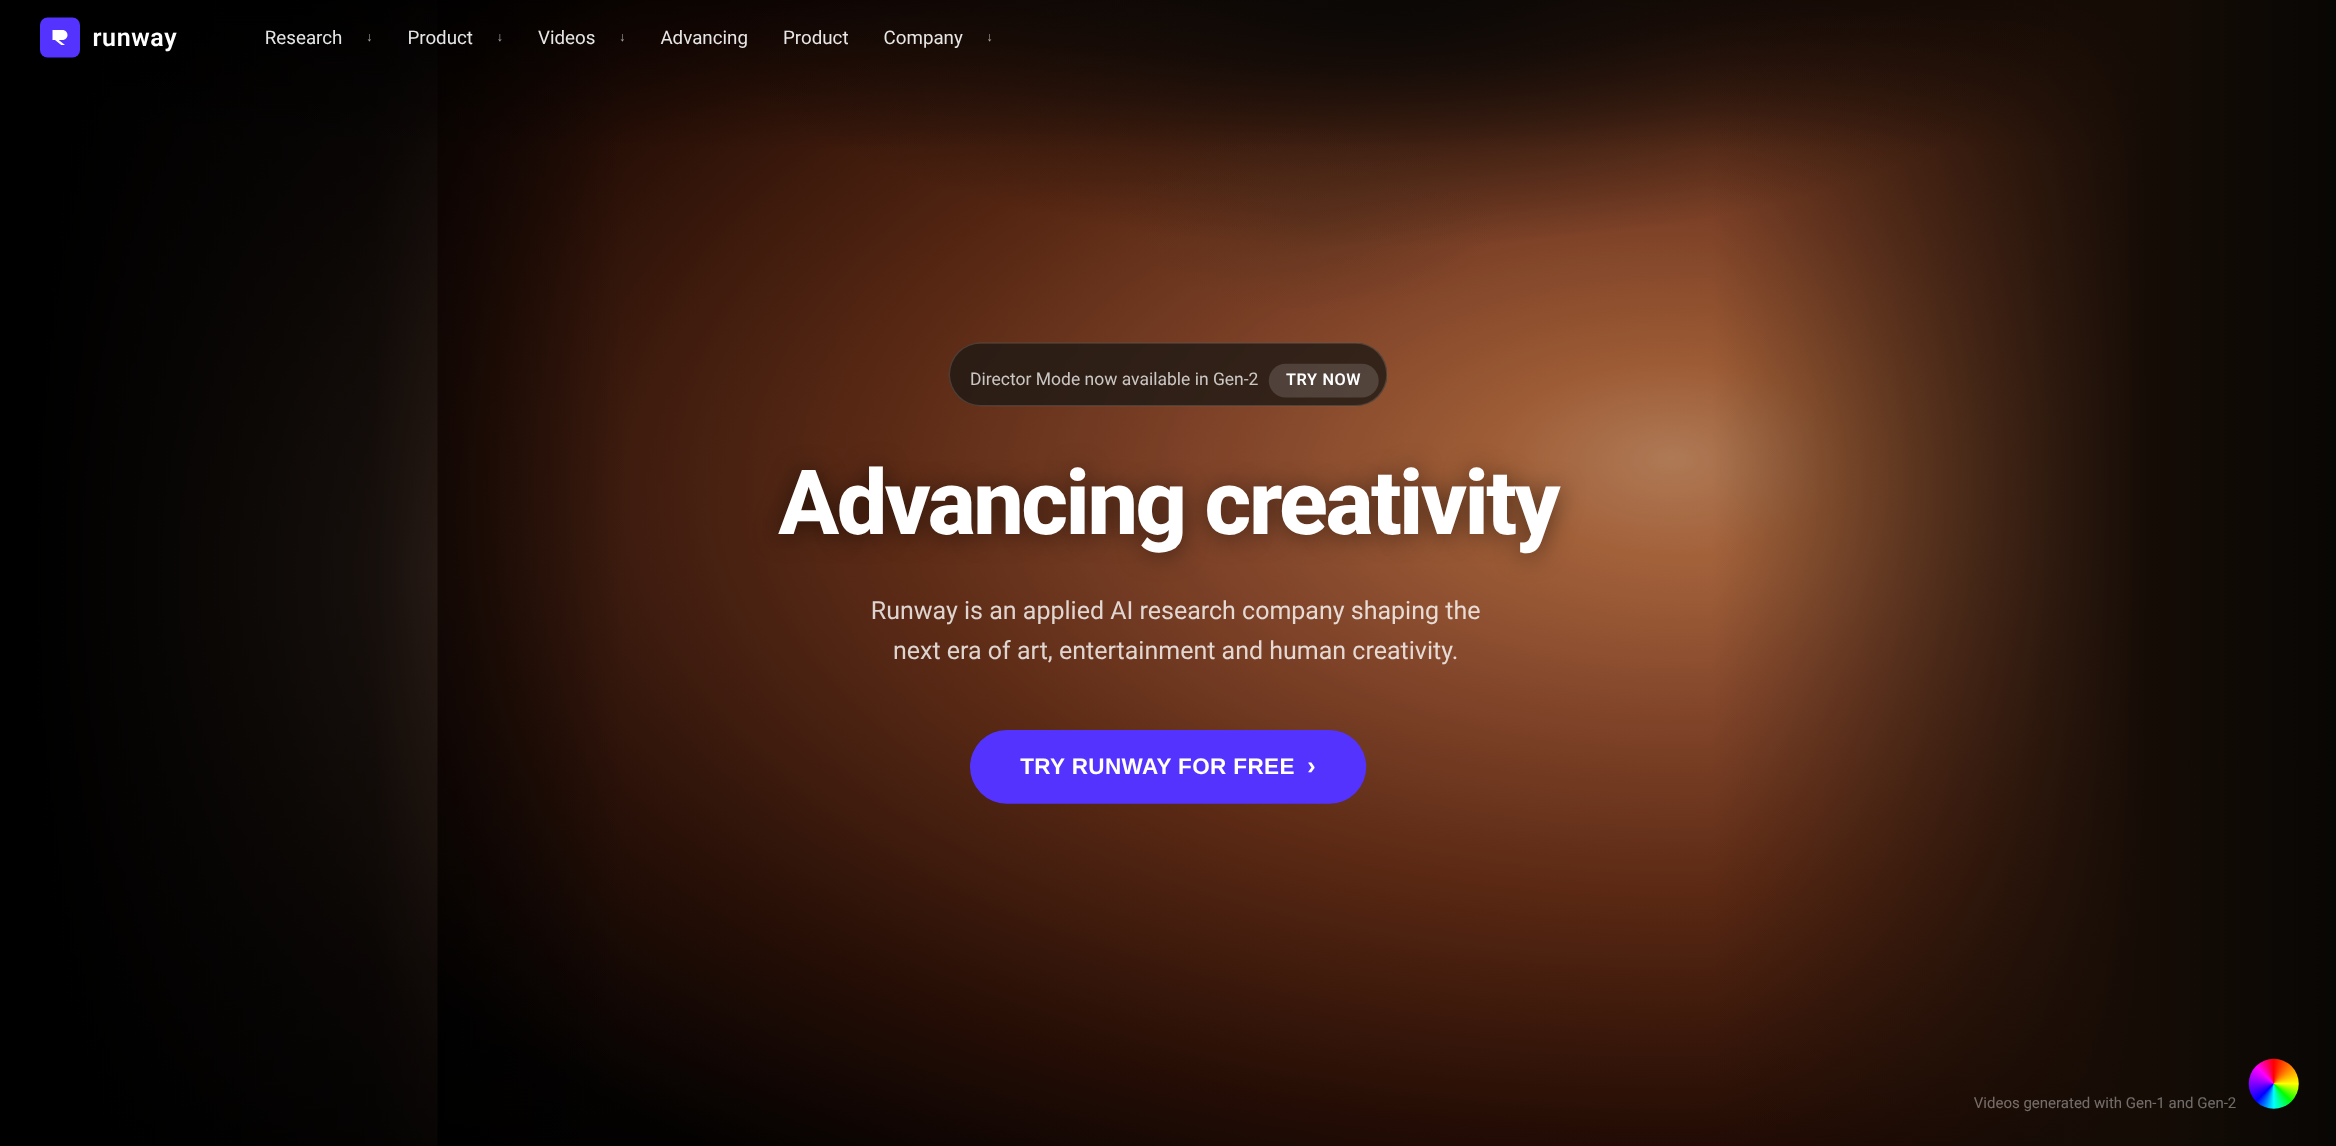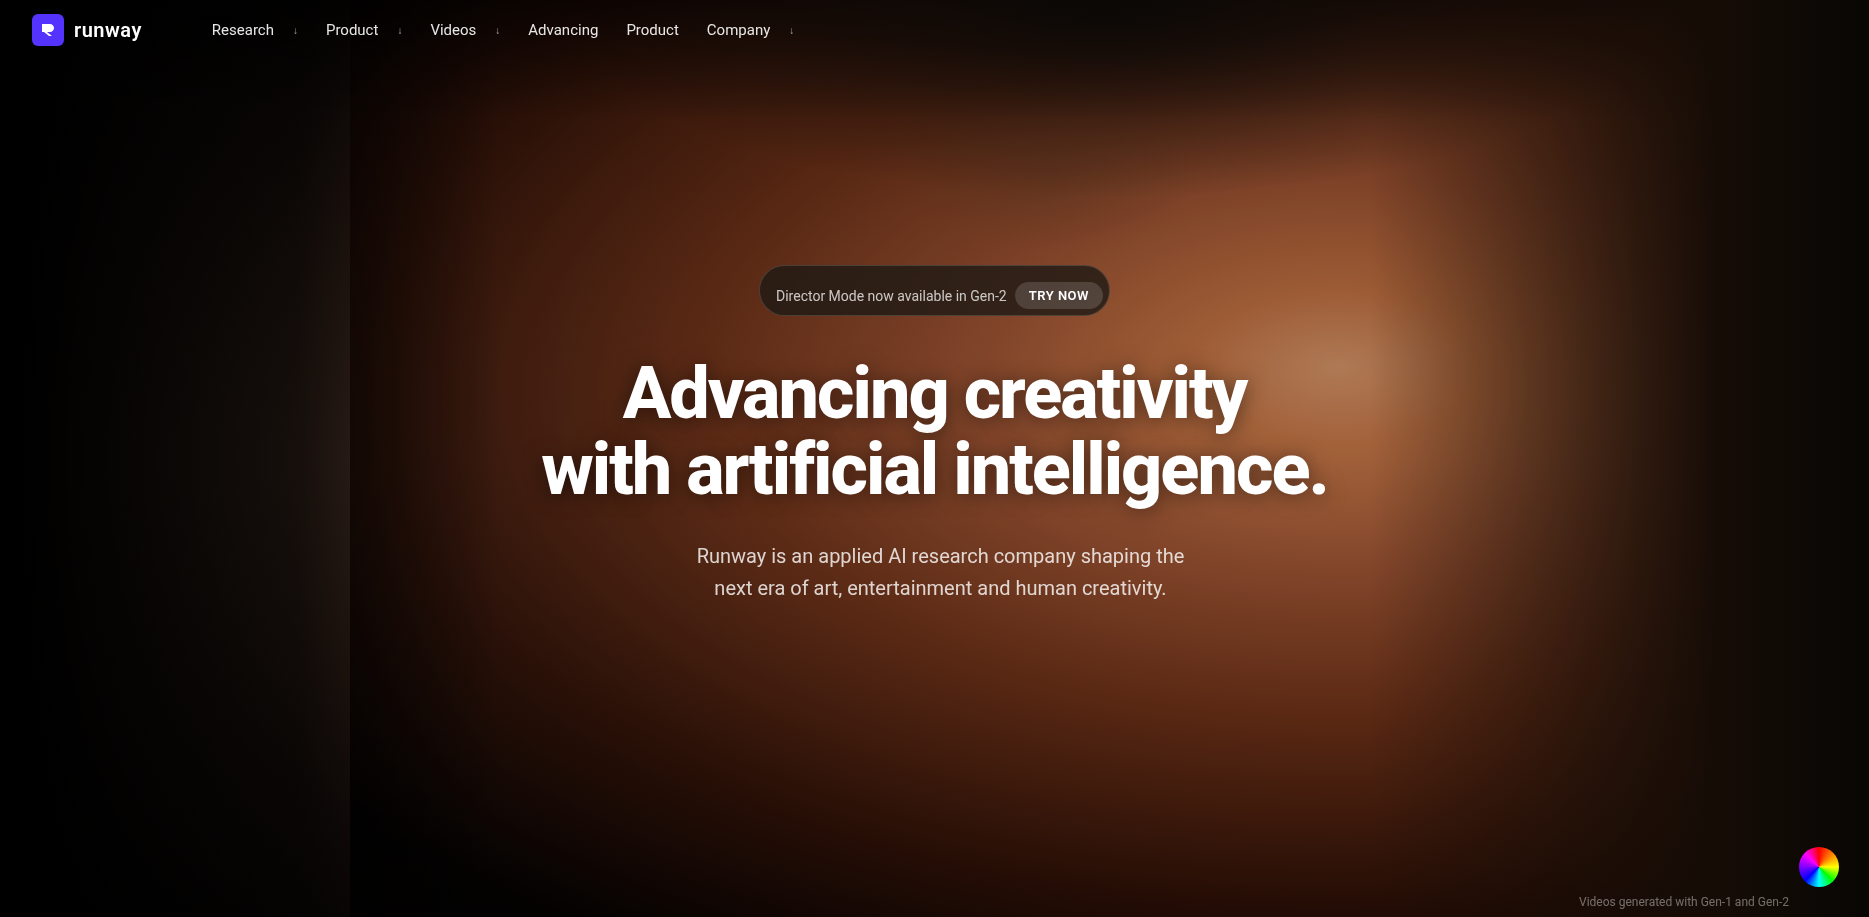--- a/index.html
+++ b/index.html
@@ -297,21 +297,21 @@
         #ff00ff 315deg,
         #ff0000 360deg
       );
       z-index: 100;
       cursor: pointer;
     }
 
     
     .bottom-caption {
       position: absolute;
-      bottom: 8px;
+      bottom: 28px;
       right: 80px;
       color: rgba(255,255,255,0.4);
       font-size: 12px;
       z-index: 100;
     }
 
     
     .overlay {
       position: absolute;
       inset: 0;
@@ -372,26 +372,29 @@
 
   <div class="hero-content">
 
     <div class="announcement-badge">
       <span class="announcement-text">Director Mode now available in Gen-2</span>
       <span class="try-now-badge">TRY NOW</span>
     </div>
 
     <h1 class="hero-headline">
       <span>Advancing creativity</span><br>
-      <span>with artificial intelligence.</span>
     </h1>
 
     <p class="hero-subheadline">
       Runway is an applied AI research company shaping the<br>
       next era of art, entertainment and human creativity.
     </p>
 
+    <button class="cta-btn">
+      <span>TRY RUNWAY FOR FREE</span>
+      <span class="cta-arrow">›</span>
+    </button>
   </div>
 
   <div class="color-wheel"></div>
 
   <div class="bottom-caption">Videos generated with Gen-1 and Gen-2</div>
 </div>
 
 </body></html>

